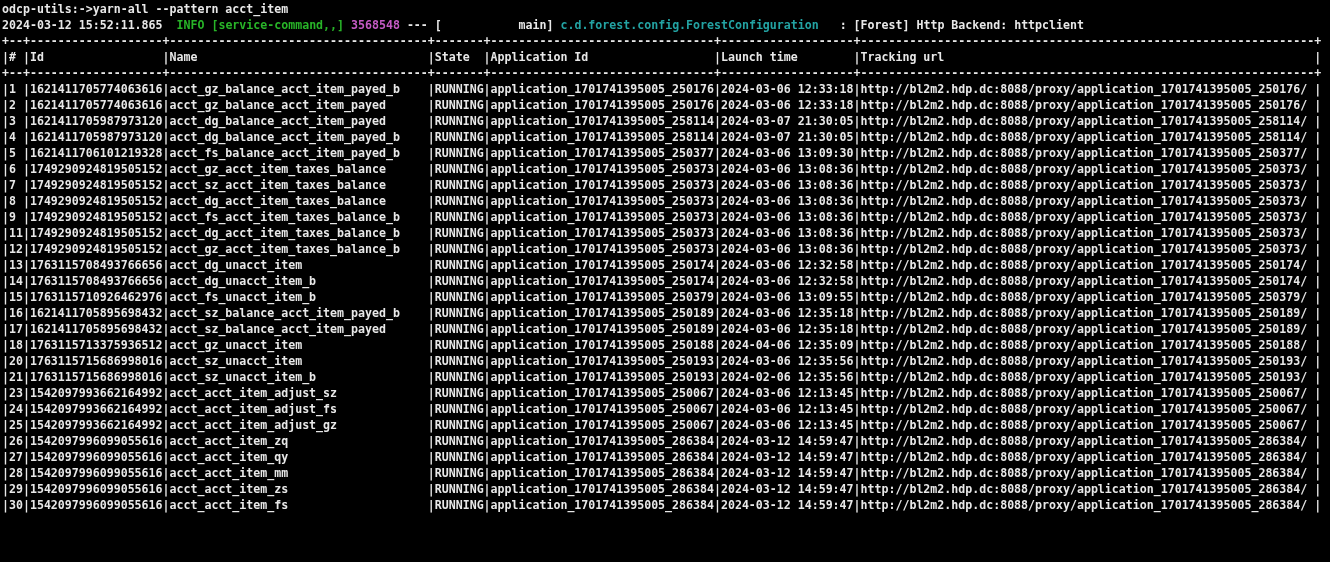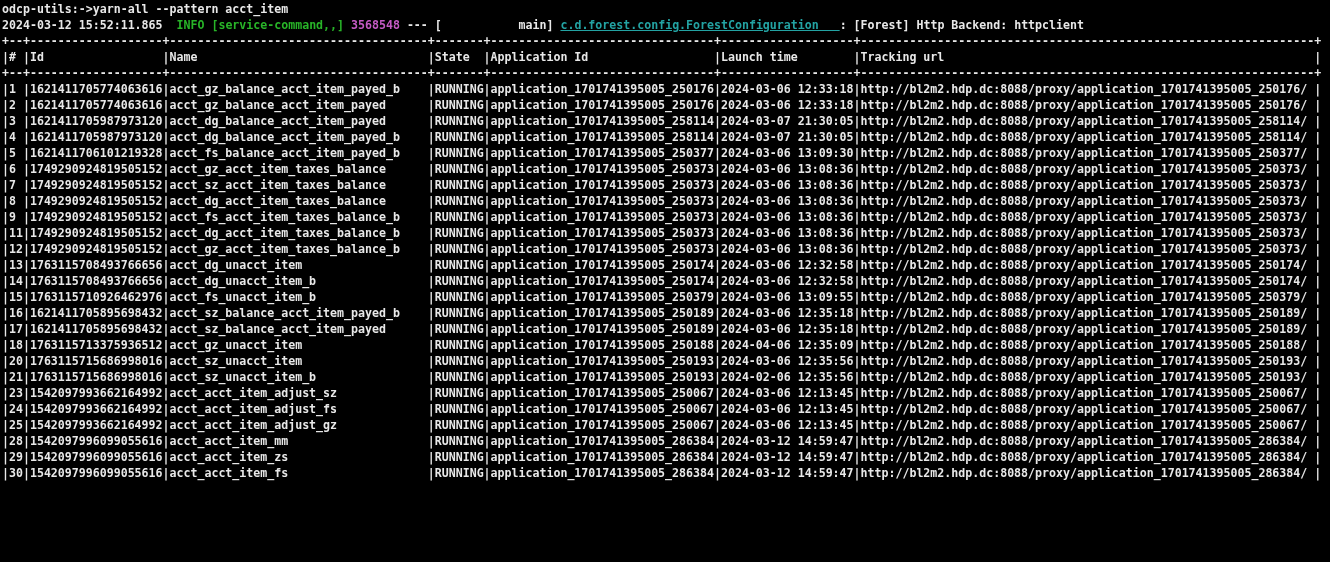--- a/index.html
+++ b/index.html
@@ -20,21 +20,21 @@
     line-height: 16px;
     padding: 1px 0 4px 2px;
     overflow: hidden;
   }
   .line {
     white-space: pre;
     height: 16px;
   }
   .green   { color: var(--green,   #28b428); }
   .magenta { color: var(--magenta, #c45ac4); }
-  .cyan    { color: var(--cyan,    #23a3a3); text-decoration: underline; }
+  .cyan    { color: var(--cyan,    #23a3a3); }
 </style>
 </head>
 <body>
 
 <div class="terminal">
   <div class="line"><span>odcp-utils:-&gt;</span><span>yarn-all --pattern acct_item</span></div>
   <div class="line" id="log-line"><span>2024-03-12 15:52:11.865  </span><span class="green">INFO [service-command,,]</span><span> </span><span class="magenta">3568548</span><span> --- [           main] </span><span class="cyan">c.d.forest.config.ForestConfiguration   </span><span>: [Forest] Http Backend: httpclient</span></div>
   <div id="table-lines">
       <div class="line">+--+-------------------+-------------------------------------+-------+--------------------------------+-------------------+-----------------------------------------------------------------+</div>
       <div class="line">|# |Id                 |Name                                 |State  |Application Id                  |Launch time        |Tracking url                                                     |</div>
@@ -54,17 +54,19 @@
       <div class="line"><span>|14|1763115708493766656|acct_dg_unacct_item_b                |RUNNING|application_1701741395005_250174|2024-03-06 12:32:58|</span><span>http://bl2m2.hdp.dc:8088/proxy/application_1701741395005_250174/ </span><span>|</span></div>
       <div class="line"><span>|15|1763115710926462976|acct_fs_unacct_item_b                |RUNNING|application_1701741395005_250379|2024-03-06 13:09:55|</span><span>http://bl2m2.hdp.dc:8088/proxy/application_1701741395005_250379/ </span><span>|</span></div>
       <div class="line"><span>|16|1621411705895698432|acct_sz_balance_acct_item_payed_b    |RUNNING|application_1701741395005_250189|2024-03-06 12:35:18|</span><span>http://bl2m2.hdp.dc:8088/proxy/application_1701741395005_250189/ </span><span>|</span></div>
       <div class="line"><span>|17|1621411705895698432|acct_sz_balance_acct_item_payed      |RUNNING|application_1701741395005_250189|2024-03-06 12:35:18|</span><span>http://bl2m2.hdp.dc:8088/proxy/application_1701741395005_250189/ </span><span>|</span></div>
       <div class="line"><span>|18|1763115713375936512|acct_gz_unacct_item                  |RUNNING|application_1701741395005_250188|2024-04-06 12:35:09|</span><span>http://bl2m2.hdp.dc:8088/proxy/application_1701741395005_250188/ </span><span>|</span></div>
       <div class="line"><span>|20|1763115715686998016|acct_sz_unacct_item                  |RUNNING|application_1701741395005_250193|2024-03-06 12:35:56|</span><span>http://bl2m2.hdp.dc:8088/proxy/application_1701741395005_250193/ </span><span>|</span></div>
       <div class="line"><span>|21|1763115715686998016|acct_sz_unacct_item_b                |RUNNING|application_1701741395005_250193|2024-02-06 12:35:56|</span><span>http://bl2m2.hdp.dc:8088/proxy/application_1701741395005_250193/ </span><span>|</span></div>
       <div class="line"><span>|23|1542097993662164992|acct_acct_item_adjust_sz             |RUNNING|application_1701741395005_250067|2024-03-06 12:13:45|</span><span>http://bl2m2.hdp.dc:8088/proxy/application_1701741395005_250067/ </span><span>|</span></div>
       <div class="line"><span>|24|1542097993662164992|acct_acct_item_adjust_fs             |RUNNING|application_1701741395005_250067|2024-03-06 12:13:45|</span><span>http://bl2m2.hdp.dc:8088/proxy/application_1701741395005_250067/ </span><span>|</span></div>
       <div class="line"><span>|25|1542097993662164992|acct_acct_item_adjust_gz             |RUNNING|application_1701741395005_250067|2024-03-06 12:13:45|</span><span>http://bl2m2.hdp.dc:8088/proxy/application_1701741395005_250067/ </span><span>|</span></div>
+      <div class="line"><span>|26|1542097996099055616|acct_acct_item_zq                    |RUNNING|application_1701741395005_286384|2024-03-12 14:59:47|</span><span>http://bl2m2.hdp.dc:8088/proxy/application_1701741395005_286384/ </span><span>|</span></div>
+      <div class="line"><span>|27|1542097996099055616|acct_acct_item_qy                    |RUNNING|application_1701741395005_286384|2024-03-12 14:59:47|</span><span>http://bl2m2.hdp.dc:8088/proxy/application_1701741395005_286384/ </span><span>|</span></div>
       <div class="line"><span>|28|1542097996099055616|acct_acct_item_mm                    |RUNNING|application_1701741395005_286384|2024-03-12 14:59:47|</span><span>http://bl2m2.hdp.dc:8088/proxy/application_1701741395005_286384/ </span><span>|</span></div>
       <div class="line"><span>|29|1542097996099055616|acct_acct_item_zs                    |RUNNING|application_1701741395005_286384|2024-03-12 14:59:47|</span><span>http://bl2m2.hdp.dc:8088/proxy/application_1701741395005_286384/ </span><span>|</span></div>
       <div class="line"><span>|30|1542097996099055616|acct_acct_item_fs                    |RUNNING|application_1701741395005_286384|2024-03-12 14:59:47|</span><span>http://bl2m2.hdp.dc:8088/proxy/application_1701741395005_286384/ </span><span>|</span></div>
     </div>
 </div>
 
 </body></html>

